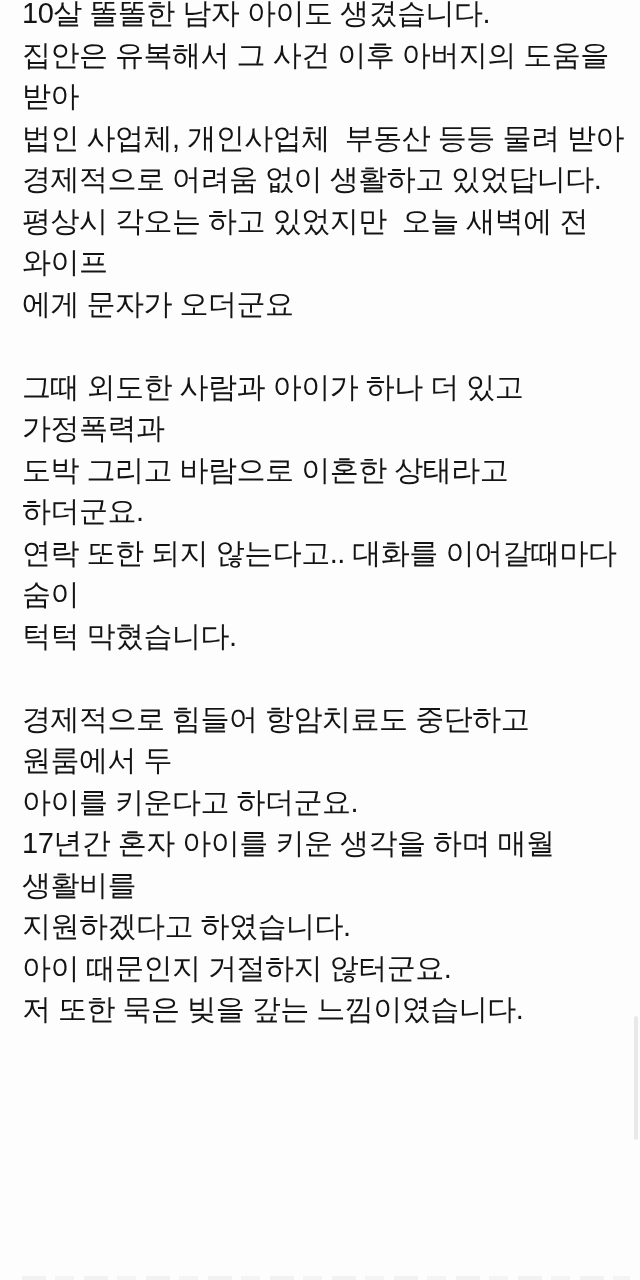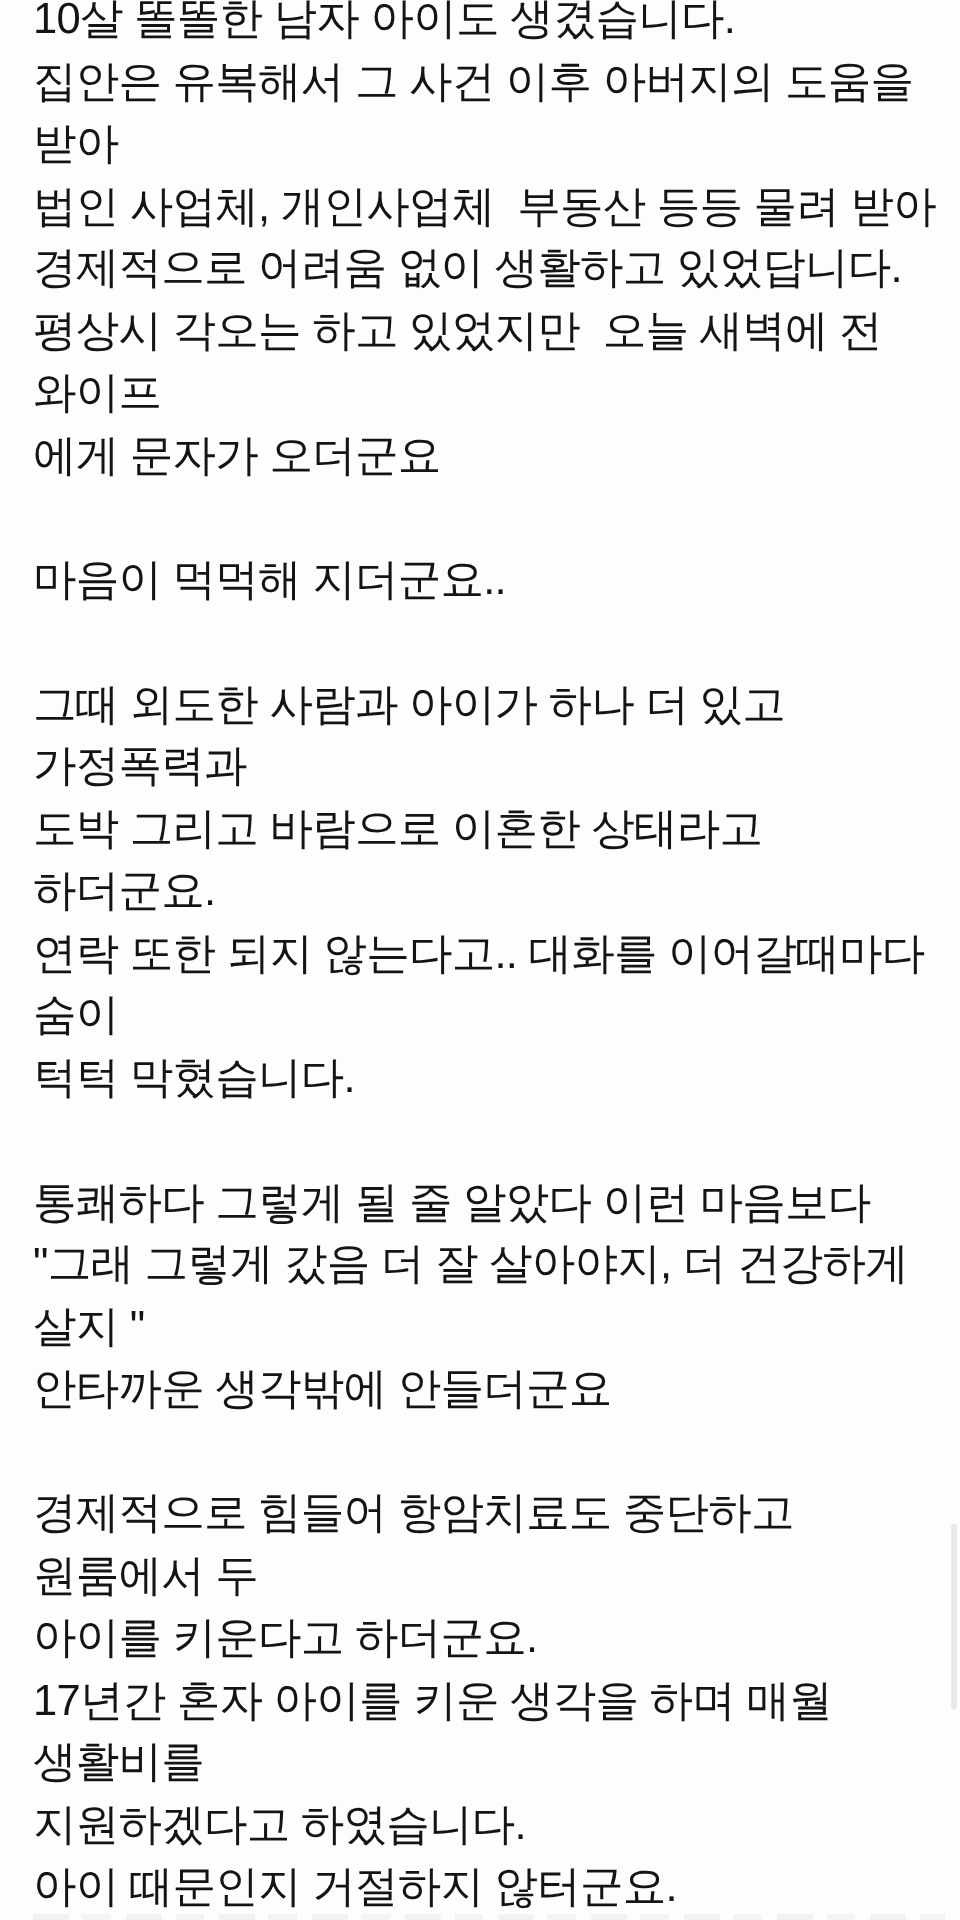--- a/index.html
+++ b/index.html
@@ -69,28 +69,24 @@
 
 <div class="screen">
 
   <div class="text-block">
     <p class="para">10살 똘똘한 남자 아이도 생겼습니다.
 집안은 유복해서 그 사건 이후 아버지의 도움을 받아
 법인 사업체, 개인사업체  부동산 등등 물려 받아
 경제적으로 어려움 없이 생활하고 있었답니다.
 평상시 각오는 하고 있었지만  오늘 새벽에 전 와이프
 에게 문자가 오더군요</p>
-    <p class="para">마음이 먹먹해 지더군요..</p>
     <p class="para">그때 외도한 사람과 아이가 하나 더 있고 가정폭력과
 도박 그리고 바람으로 이혼한 상태라고 하더군요.
 연락 또한 되지 않는다고.. 대화를 이어갈때마다 숨이
 턱턱 막혔습니다.</p>
-    <p class="para">통쾌하다 그렇게 될 줄 알았다 이런 마음보다
-"그래 그렇게 갔음 더 잘 살아야지, 더 건강하게 살지 "
-안타까운 생각밖에 안들더군요</p>
     <p class="para">경제적으로 힘들어 항암치료도 중단하고 원룸에서 두
 아이를 키운다고 하더군요.
 17년간 혼자 아이를 키운 생각을 하며 매월 생활비를
 지원하겠다고 하였습니다.
 아이 때문인지 거절하지 않터군요.
 저 또한 묵은 빚을 갚는 느낌이였습니다.</p>
 
   </div>
 
   <div class="scrollbar-thumb"></div>

